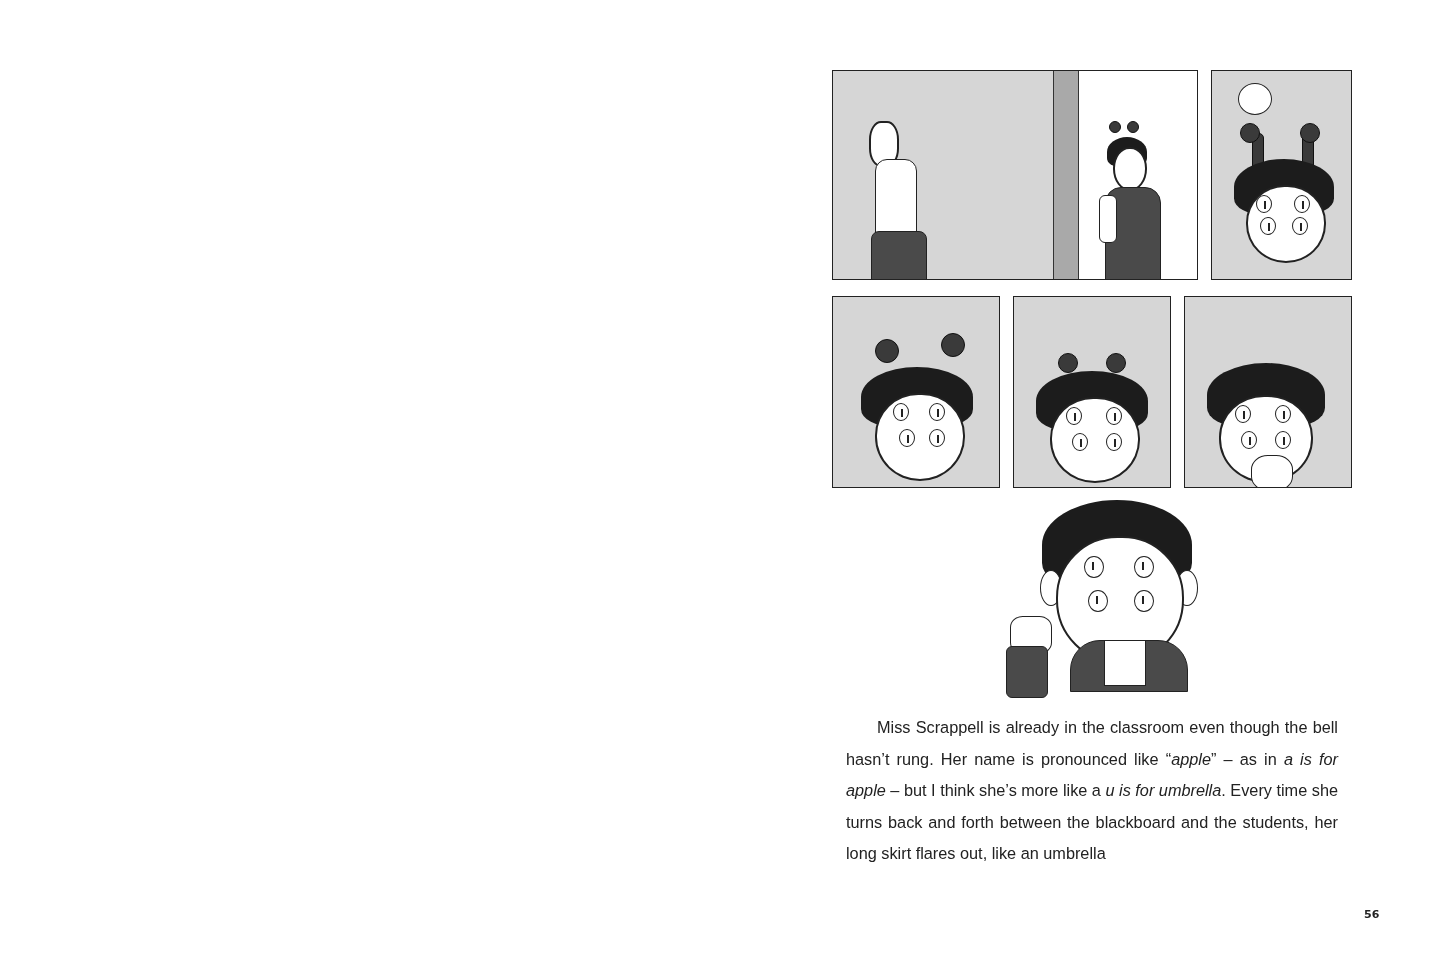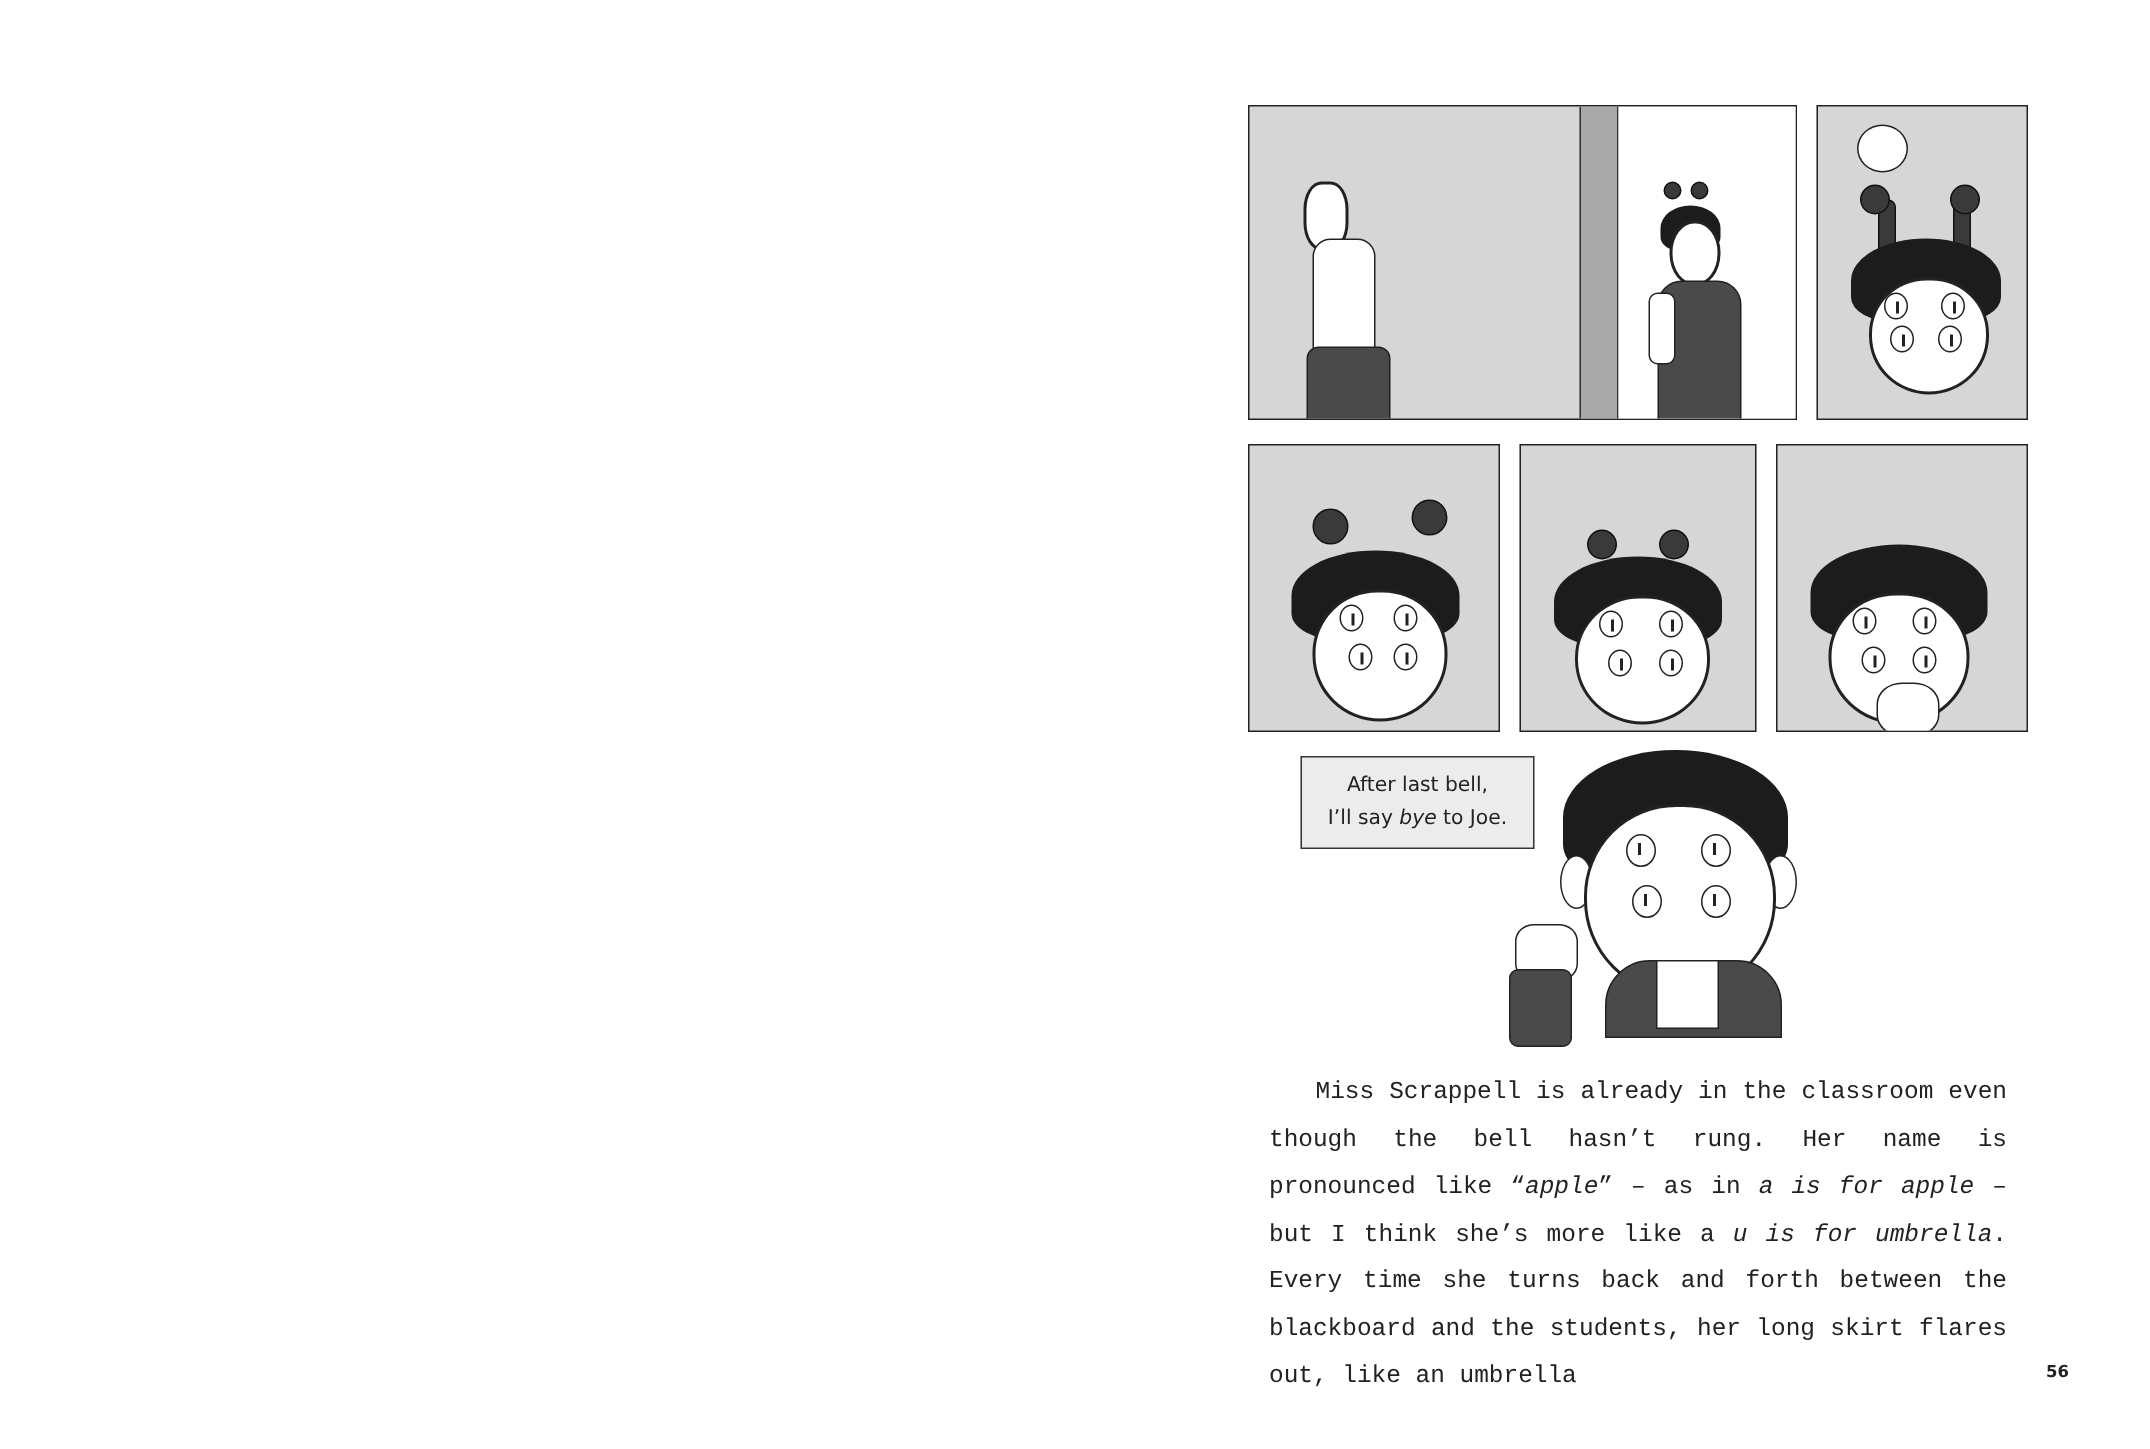--- a/index.html
+++ b/index.html
@@ -19,21 +19,21 @@
   .caption .big{font-size:14px;letter-spacing:2px;}
   .head{position:absolute;background:#fff;border:2px solid #222;border-radius:48% 48% 50% 50%;}
   .hair{position:absolute;background:#1c1c1c;border-radius:50% 50% 30% 30%;}
   .antenna{position:absolute;width:10px;background:#3a3a3a;border:1.5px solid #111;border-radius:5px;}
   .knob{position:absolute;width:22px;height:22px;background:#3a3a3a;border:1.5px solid #111;border-radius:50%;}
   .eye{position:absolute;width:18px;height:20px;background:#fff;border:1.5px solid #222;border-radius:50%;}
   .eye::after{content:"";position:absolute;left:7px;top:5px;width:2px;height:8px;background:#222;}
   .body-shape{position:absolute;background:#fff;border:1.5px solid #222;border-radius:30px 30px 0 0;}
   .dark-body{position:absolute;background:#4a4a4a;border:1.5px solid #222;border-radius:30px 30px 0 0;}
   .folio{position:absolute;font-family:"DejaVu Sans",sans-serif;font-weight:bold;font-size:11px;color:#222;}
-  .prose{position:absolute;left:846px;top:712px;width:492px;font-family:Liberation Mono, monospace;font-size:16.3px;color:#222;line-height:31.5px;text-align:justify;}
+  .prose{position:absolute;left:846px;top:712px;width:492px;font-family:Liberation Sans, sans-serif;font-size:16.3px;color:#222;line-height:31.5px;text-align:justify;}
   .prose p{margin:0;text-indent:31px;}
   .prose em{font-style:italic;}
   .box-caption{position:absolute;left:867px;top:504px;width:156px;height:62px;background:#ececec;border:1.5px solid #333;box-sizing:border-box;display:flex;align-items:center;justify-content:center;text-align:center;font-size:13.5px;line-height:1.6;color:#222;}
   .box-caption em{font-style:italic;}
 </style>
 </head>
 <body>
 
 <div class="page left">
 
@@ -216,26 +216,20 @@
   <div class="panel" style="left:1184px;top:296px;width:168px;height:192px;">
     <div class="hair" style="left:22px;top:66px;width:118px;height:64px;"></div>
     <div class="head" style="left:34px;top:98px;width:90px;height:84px;"></div>
     <div class="eye" style="left:50px;top:108px;width:14px;height:16px;"></div>
     <div class="eye" style="left:90px;top:108px;width:14px;height:16px;"></div>
     <div class="eye" style="left:56px;top:134px;width:14px;height:16px;"></div>
     <div class="eye" style="left:90px;top:134px;width:14px;height:16px;"></div>
     <div class="body-shape" style="left:66px;top:158px;width:40px;height:34px;border-radius:40%;"></div>
   </div>
 
-  <div class="box-caption">
-    <div>
-      <div>After last bell,</div>
-      <div><span>I’ll say </span><em>bye</em><span> to Joe.</span></div>
-    </div>
-  </div>
 
   <div style="position:absolute;left:1000px;top:490px;width:200px;height:210px;">
     <div class="hair" style="left:42px;top:10px;width:150px;height:90px;"></div>
     <div style="position:absolute;left:40px;top:80px;width:20px;height:34px;background:#fff;border:1.5px solid #222;border-radius:50%;"></div>
     <div style="position:absolute;left:176px;top:80px;width:20px;height:34px;background:#fff;border:1.5px solid #222;border-radius:50%;"></div>
     <div class="head" style="left:56px;top:46px;width:124px;height:124px;"></div>
     <div class="eye" style="left:84px;top:66px;"></div>
     <div class="eye" style="left:134px;top:66px;"></div>
     <div class="eye" style="left:88px;top:100px;"></div>
     <div class="eye" style="left:134px;top:100px;"></div>

